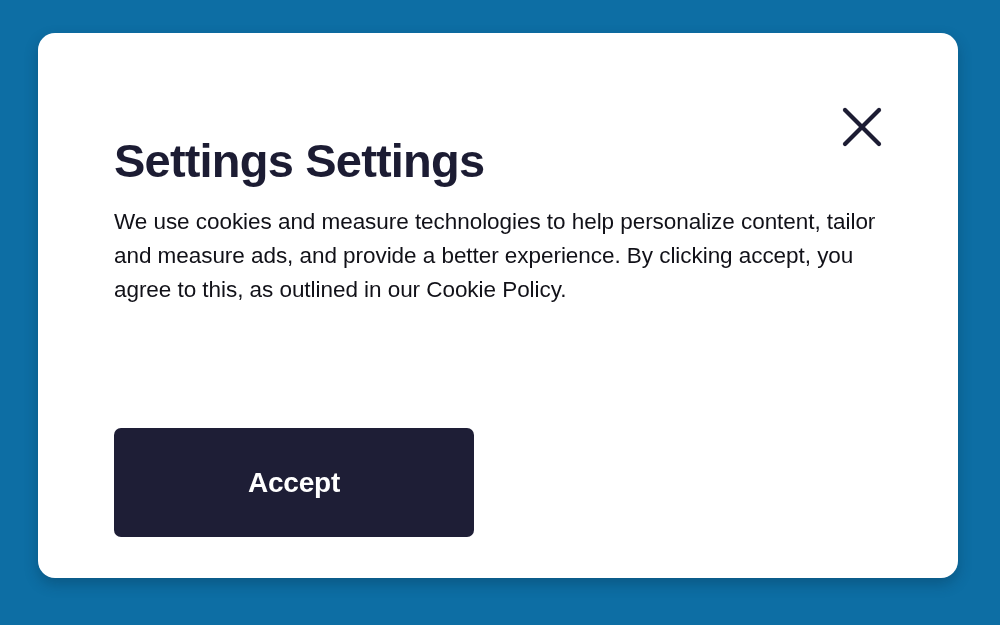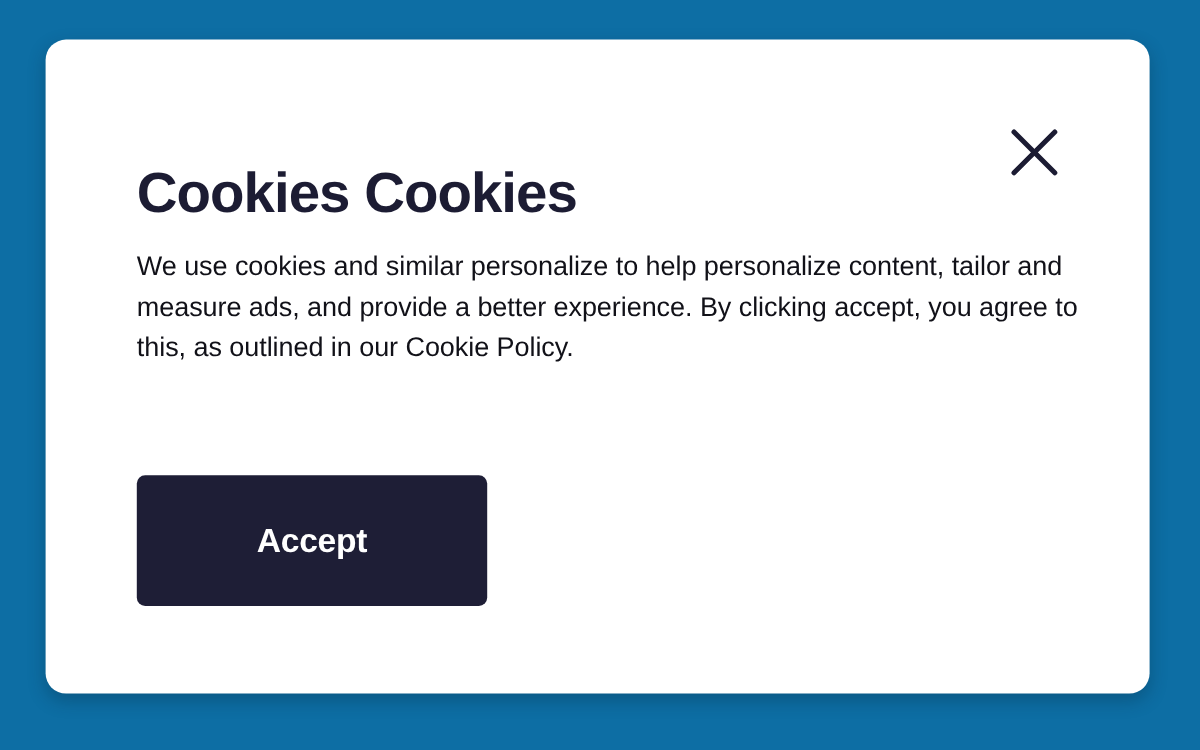--- a/index.html
+++ b/index.html
@@ -98,52 +98,53 @@
     font-size: 28px;
     font-weight: 700;
     letter-spacing: -0.2px;
     cursor: pointer;
     display: flex;
     align-items: center;
     justify-content: center;
     box-sizing: border-box;
   }
   .btn-accept {
-    width: 292px;
+    width: 360px;
     background: #1e1e36;
     color: #ffffff;
+    margin-top: 32px;
   }
   .btn-preferences {
     width: 365px;
     background: #f0f0f2;
     color: #1c1c33;
   }
 </style>
 </head>
 <body>
 
 <div class="screen">
 
   <div class="dialog">
 
     <div class="dialog-header">
-      <h1 class="dialog-title">Cookies Cookies</h1>
+      <h1 class="dialog-title">Settings Settings</h1>
 
       <button class="close-button">
         <span>
           <svg width="40" height="40" viewBox="0 0 40 40" aria-hidden="true">
             <line x1="3" y1="3" x2="37" y2="37" stroke="#1C1C33" stroke-width="4.2" stroke-linecap="round"></line>
             <line x1="37" y1="3" x2="3" y2="37" stroke="#1C1C33" stroke-width="4.2" stroke-linecap="round"></line>
           </svg>
         </span>
       </button>
     </div>
 
     <div class="dialog-body">
-      <p class="dialog-text">We use cookies and similar personalize to help personalize content, tailor and measure ads, and provide a better experience. By clicking accept, you agree to this, as outlined in our Cookie Policy.</p>
+      <p class="dialog-text">We use cookies and measure technologies to help personalize content, tailor and measure ads, and provide a better experience. By clicking accept, you agree to this, as outlined in our Cookie Policy.</p>
     </div>
 
     <div class="dialog-actions">
       <button class="btn btn-accept">Accept</button>
     </div>
 
   </div>
 </div>
 
 </body></html>

